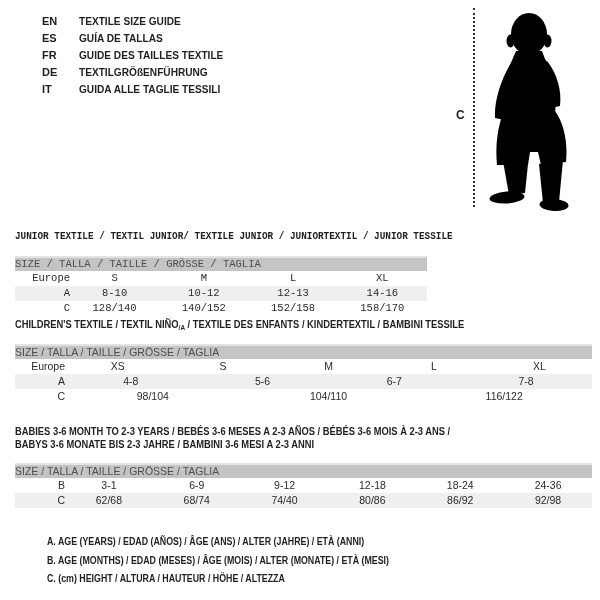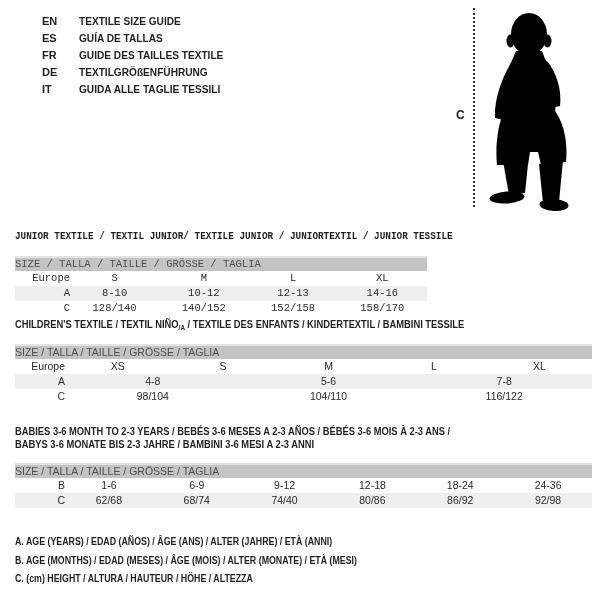--- a/index.html
+++ b/index.html
@@ -38,21 +38,21 @@
   }
   .trow{display:flex;height:15px;line-height:15px;font-size:10.5px;color:#2a2a2a;}
   .trow.alt{background:#efefef;}
   .cell-label{text-align:right;padding-left:2px;box-sizing:border-box;}
   .tbl-1 .cell-label{width:55px;}
   .tbl-2 .cell-label,.tbl-3 .cell-label{width:50px;}
   .cell{flex:1;text-align:center;}
 
   
   .notes{left:15px;top:532px;}
-  .note-line{height:18.5px;line-height:18.5px;font-size:10.5px;font-weight:bold;white-space:nowrap;}
+  .note-line{height:18.5px;line-height:18.5px;font-size:10.5px;font-weight:bold;white-space:nowrap;margin-left:32px;}
 </style>
 </head>
 <body>
 
 <div class="abs lang-block">
   <div class="lang-row">
     <span class="lang-code">EN</span><span class="cond sx92">TEXTILE SIZE GUIDE</span>
   </div>
   <div class="lang-row">
     <span class="lang-code">ES</span><span class="cond sx92">GUÍA DE TALLAS</span>
@@ -127,39 +127,40 @@
     <span class="cell">XS</span>
     <span class="cell">S</span>
     <span class="cell">M</span>
     <span class="cell">L</span>
     <span class="cell">XL</span>
   </div>
   <div class="trow alt">
     <span class="cell-label">A</span>
     <span class="cell">4-8</span>
     <span class="cell">5-6</span>
+    <span class="cell">6-7</span>
     <span class="cell">7-8</span>
   </div>
   <div class="trow">
     <span class="cell-label">C</span>
     <span class="cell">98/104</span>
     <span class="cell">104/110</span>
     <span class="cell">116/122</span>
   </div>
 </div>
 
 <div class="tbl tbl-3">
   <div class="tbl-title">
     <span class="tline"><span class="cond sx85">BABIES 3-6 MONTH TO 2-3 YEARS / BEBÉS 3-6 MESES A 2-3 AÑOS / BÉBÉS 3-6 MOIS À 2-3 ANS /</span></span>
     <span class="tline"><span class="cond sx85">BABYS 3-6 MONATE BIS 2-3 JAHRE / BAMBINI 3-6 MESI A 2-3 ANNI</span></span>
   </div>
   <div class="size-bar">SIZE / TALLA / TAILLE / GRÖSSE / TAGLIA</div>
   <div class="trow">
     <span class="cell-label">B</span>
-    <span class="cell">1-6</span>
+    <span class="cell">3-1</span>
     <span class="cell">6-9</span>
     <span class="cell">9-12</span>
     <span class="cell">12-18</span>
     <span class="cell">18-24</span>
     <span class="cell">24-36</span>
   </div>
   <div class="trow alt">
     <span class="cell-label">C</span>
     <span class="cell">62/68</span>
     <span class="cell">68/74</span>

